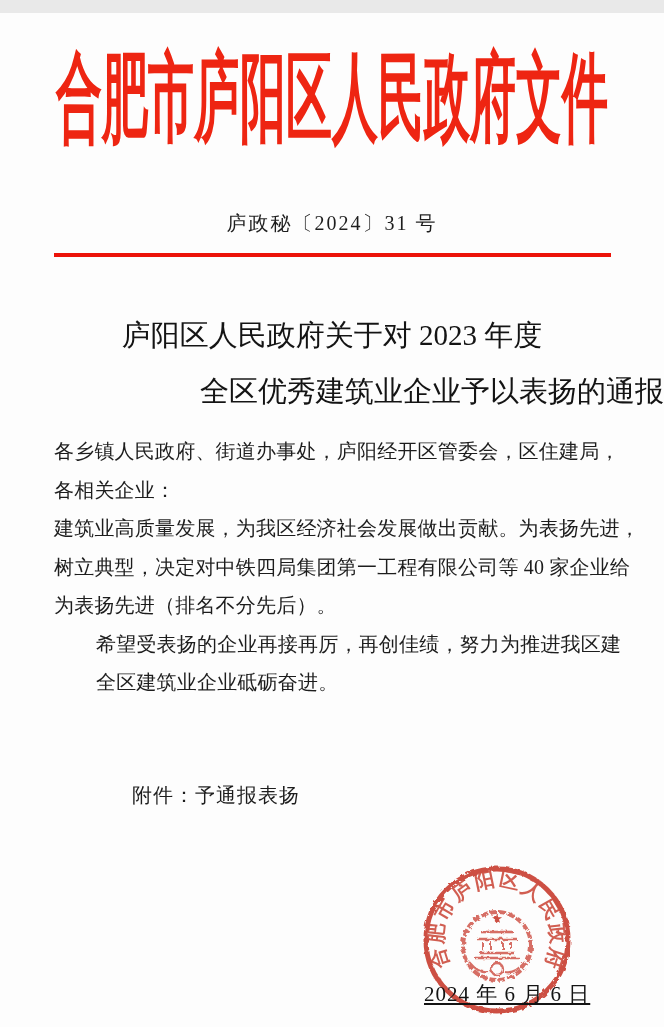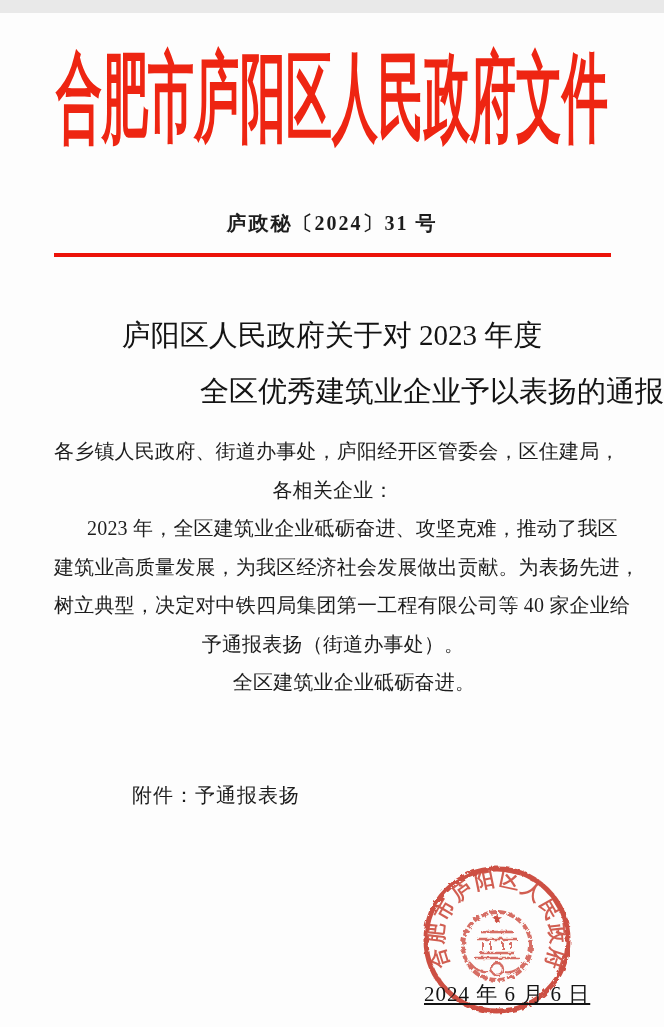--- a/index.html
+++ b/index.html
@@ -31,41 +31,39 @@
     transform-origin:50% 0;
     white-space:nowrap;
     letter-spacing:0px;
   }
   .doc-number{
     position:absolute;top:197px;left:0;width:664px;
     text-align:center;
     font-size:20px;line-height:26px;
     letter-spacing:2px;
     white-space:nowrap;
-    font-weight:bold;
   }
   .red-rule{
     position:absolute;top:240px;left:54px;
     width:557px;height:4px;
     background:var(--rule_red);
   }
   .doc-title{
     position:absolute;left:0;width:664px;
     text-align:center;
     font-size:29px;line-height:32px;
     font-weight:400;
     white-space:nowrap;
     color:#141414;
   }
   .title-1{top:306px;}
   .title-2{top:362px;text-align:right;}
   .body-block{
     position:absolute;top:419px;left:54px;width:558px;
     font-size:20px;
-    text-align:center;
   }
   .body-line{
     height:38.5px;line-height:38.5px;
     white-space:nowrap;
     letter-spacing:0.2px;
   }
   .ind-num{text-indent:33px;}
   .ind-2em{text-indent:42px;}
   .attachment{
     position:absolute;top:763px;left:132px;
@@ -100,24 +98,24 @@
 
   <div class="red-rule"></div>
 
   <div class="doc-title title-1">庐阳区人民政府关于对 2023 年度</div>
 
   <div class="doc-title title-2">全区优秀建筑业企业予以表扬的通报</div>
 
   <div class="body-block">
     <div class="body-line">各乡镇人民政府、街道办事处，庐阳经开区管委会，区住建局，</div>
     <div class="body-line">各相关企业：</div>
-    <div class="body-line ind-num">2023 年，全区建筑业企业砥砺奋进、攻坚克难，推动了我区</div>
     <div class="body-line">建筑业高质量发展，为我区经济社会发展做出贡献。为表扬先进，</div>
     <div class="body-line">树立典型，决定对中铁四局集团第一工程有限公司等 40 家企业给</div>
-    <div class="body-line">予通报表扬（街道办事处）。</div>
+    <div class="body-line">为表扬先进（排名不分先后）。</div>
+    <div class="body-line ind-2em">希望受表扬的企业再接再厉，再创佳绩，努力为推进我区建</div>
     <div class="body-line ind-2em">全区建筑业企业砥砺奋进。</div>
   </div>
 
   <div class="attachment">附件：予通报表扬</div>
 
   <svg class="seal" viewBox="0 0 160 160">
     <defs>
       <path id="sealArc" d="M 32.3 105.4 A 54 54 0 1 1 127.7 105.4" fill="none"></path>
       <filter id="mottle" x="-15%" y="-15%" width="130%" height="130%">
         <feTurbulence type="fractalNoise" baseFrequency="0.22" numOctaves="2" seed="7" result="n"></feTurbulence>

